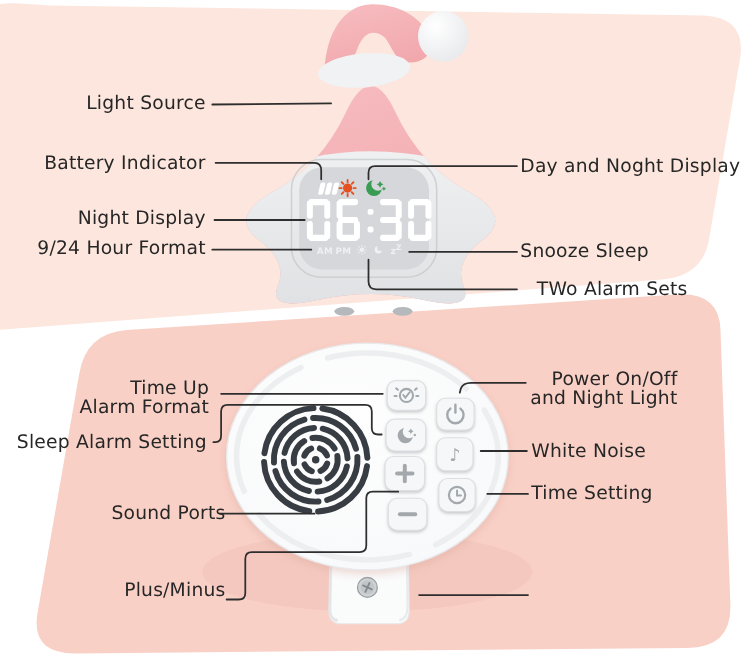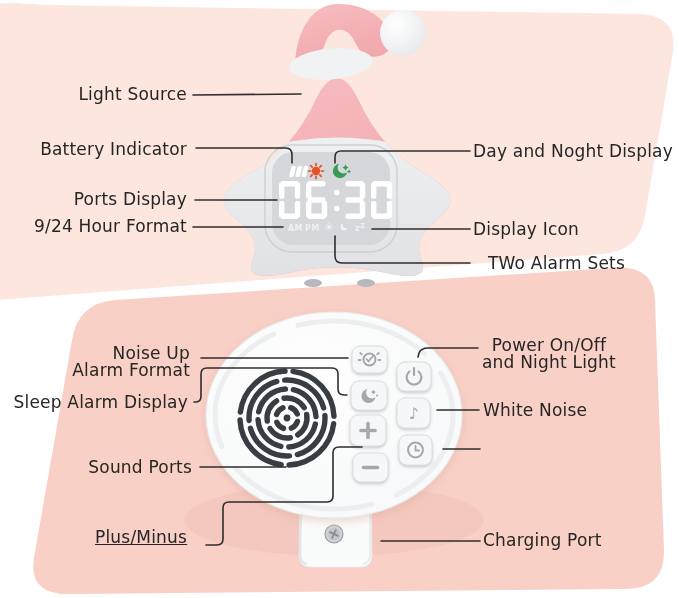--- a/index.html
+++ b/index.html
@@ -2,22 +2,22 @@
 <html><head>
 <meta charset="utf-8">
 <style>
   html,body{margin:0;padding:0;background:#ffffff;}
   #stage{position:relative;width:679px;height:598px;overflow:hidden;background:#ffffff;
          font-family:"DejaVu Sans","Liberation Sans",sans-serif;}
   #scene{position:absolute;left:0;top:0;}
   .lbl{position:absolute;color:#262626;font-size:17px;line-height:16.5px;font-weight:500;
        letter-spacing:.2px;white-space:nowrap;}
   .r{text-align:right;}
-  .l{text-align:center;}
-  .c{text-align:left;white-space:normal;text-decoration:underline;}
+  .l{text-align:right;}
+  .c{text-align:right;white-space:normal;}
 </style>
 </head>
 <body>
 
 <div id="stage">
 
 <svg id="scene" width="679" height="598" viewBox="0 0 679 598">
   <defs>
     <linearGradient id="pinkBody" x1="0" y1="0" x2="0.4" y2="1">
       <stop offset="0" stop-color="#f7bdc1"></stop>
@@ -263,37 +263,37 @@
     <path d="M 206 545 L 217 545 Q 223 545 223 539 L 223 508 Q 223 502 229 502 L 327 502 Q 333 502 333 496 L 333 453 Q 333 447 339 447 L 362 447"></path>
     <path d="M 478 348 L 428 348 Q 421 348 419 353 L 418 357"></path>
     <path d="M 479 410 L 437 410"></path>
     <path d="M 480 449 L 443 449"></path>
     <path d="M 480 541 L 381 541"></path>
   </g>
 </svg>
 
 <div class="lbl r" style="left:0;top:141px;width:187px">Battery Indicator</div>
 <div class="lbl r" style="left:0;top:86px;width:187px">Light Source</div>
-<div class="lbl r" style="left:0;top:191px;width:187px">Ports Display</div>
+<div class="lbl r" style="left:0;top:191px;width:187px">Night Display</div>
 <div class="lbl r" style="left:0;top:218px;width:187px">9/24 Hour Format</div>
 
 <div class="lbl l" style="left:473px;top:143px">Day and Noght Display</div>
-<div class="lbl l" style="left:473px;top:221px">Display Icon</div>
+<div class="lbl l" style="left:473px;top:221px">Snooze Sleep</div>
 <div class="lbl l" style="left:488px;top:255px">TWo Alarm Sets</div>
 
 <div class="lbl r" style="left:0;top:345px;width:190px">
-  <div>Noise Up</div>
+  <div>Time Up</div>
   <div>Alarm Format</div>
 </div>
-<div class="lbl r" style="left:0;top:394px;width:188px">Sleep Alarm Display</div>
-<div class="lbl r" style="left:0;top:459px;width:192px">Sound Ports</div>
+<div class="lbl r" style="left:0;top:394px;width:188px">Sleep Alarm Setting</div>
+<div class="lbl r" style="left:13px;top:459px;width:192px">Sound Ports</div>
 <div class="lbl c" style="left:95px;top:529px;width:110px">
   <div>Plus/Minus</div>
 </div>
 
 <div class="lbl l" style="left:483px;top:402px">White Noise</div>
 <div class="lbl l" style="left:482px;top:337px">
   <div>Power On/Off</div>
   <div>and Night Light</div>
 </div>
-<div class="lbl l" style="left:483px;top:532px">Charging Port</div>
+<div class="lbl l" style="left:483px;top:441px">Time Setting</div>
 
 </div>
 
 </body></html>

